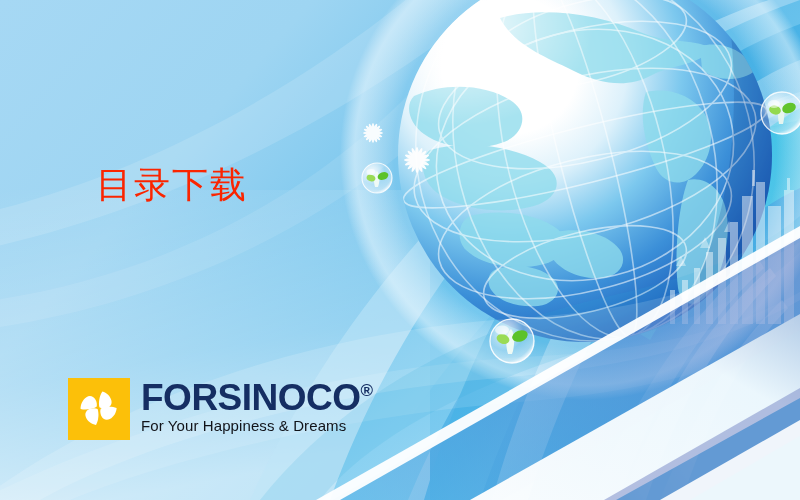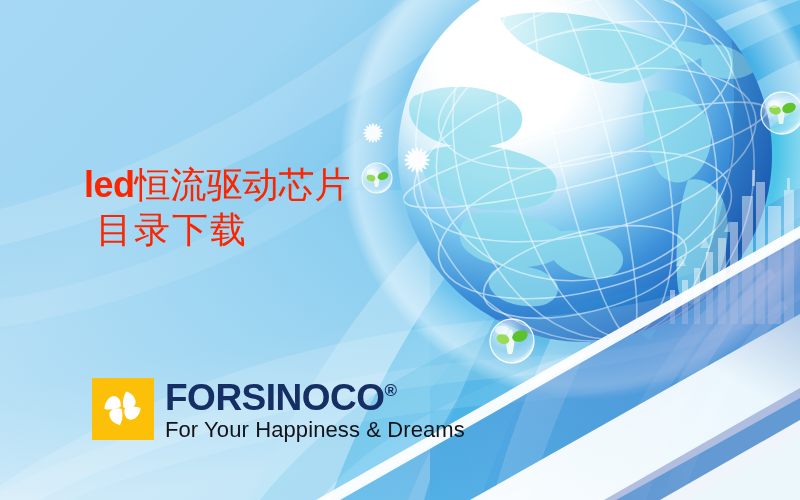--- a/index.html
+++ b/index.html
@@ -59,21 +59,20 @@
   }
 
   
   #logo {
     position: absolute;
     left: 68px;
     top: 378px;
     z-index: 40;
     display: flex;
     align-items: flex-start;
-    margin-left: 24px;
   }
   #logo-mark {
     width: 62px;
     height: 62px;
     background: #fcc009;
     position: relative;
     flex: 0 0 auto;
   }
   #logo-mark svg {
     position: absolute;
@@ -95,21 +94,21 @@
     position: relative;
   }
   #logo-wordmark .reg {
     font-size: 17px;
     vertical-align: 14px;
     font-weight: 700;
     letter-spacing: 0;
   }
   #logo-tagline {
     font-family: "Liberation Sans", sans-serif;
-    font-size: 22px;
+    font-size: 15px;
     color: #111319;
     letter-spacing: 0.1px;
     white-space: nowrap;
     margin-top: 1px;
   }
 </style>
 </head>
 <body>
 
 <div id="banner">
@@ -355,21 +354,20 @@
           <ellipse cx="383" cy="176" rx="5.5" ry="3.8" fill="#5cc22a" transform="rotate(-20 383 176)"></ellipse>
           <ellipse cx="371" cy="178" rx="4.5" ry="3.2" fill="#9adb55" transform="rotate(20 371 178)"></ellipse>
         </g>
         <ellipse cx="371" cy="172" rx="4.5" ry="3" fill="#ffffff" opacity="0.55"></ellipse>
       </g>
 
     </g>
   </svg>
 
   <div class="headline">
-    <span class="line line-1"><span class="latin">led</span><span>恒流驱动芯片</span></span>
     <span class="line line-2">目录下载</span>
   </div>
 
   <div id="logo">
     <div id="logo-mark">
       <svg viewBox="0 0 62 62">
         <g fill="#ffffff">
           <path d="M31.4,29.2 C30.4,24.6 31.2,18.0 34.4,13.4 C38.6,14.6 42.4,18.0 43.4,22.4 C44.3,26.4 42.0,29.2 38.2,30.0 C35.6,30.6 33.0,30.2 31.4,29.2 Z"></path>
           <path d="M32.8,30.6 C37.0,28.6 43.6,28.0 48.6,30.0 C48.4,34.4 45.8,39.0 41.8,41.0 C38.2,42.8 34.8,41.2 33.2,37.8 C32.1,35.4 32.0,32.4 32.8,30.6 Z"></path>
           <path d="M29.6,31.0 C31.0,35.4 30.8,42.2 28.0,47.0 C23.6,46.2 19.4,43.2 17.8,39.0 C16.4,35.2 18.4,32.0 22.2,30.8 C24.8,30.0 27.8,30.0 29.6,31.0 Z"></path>

